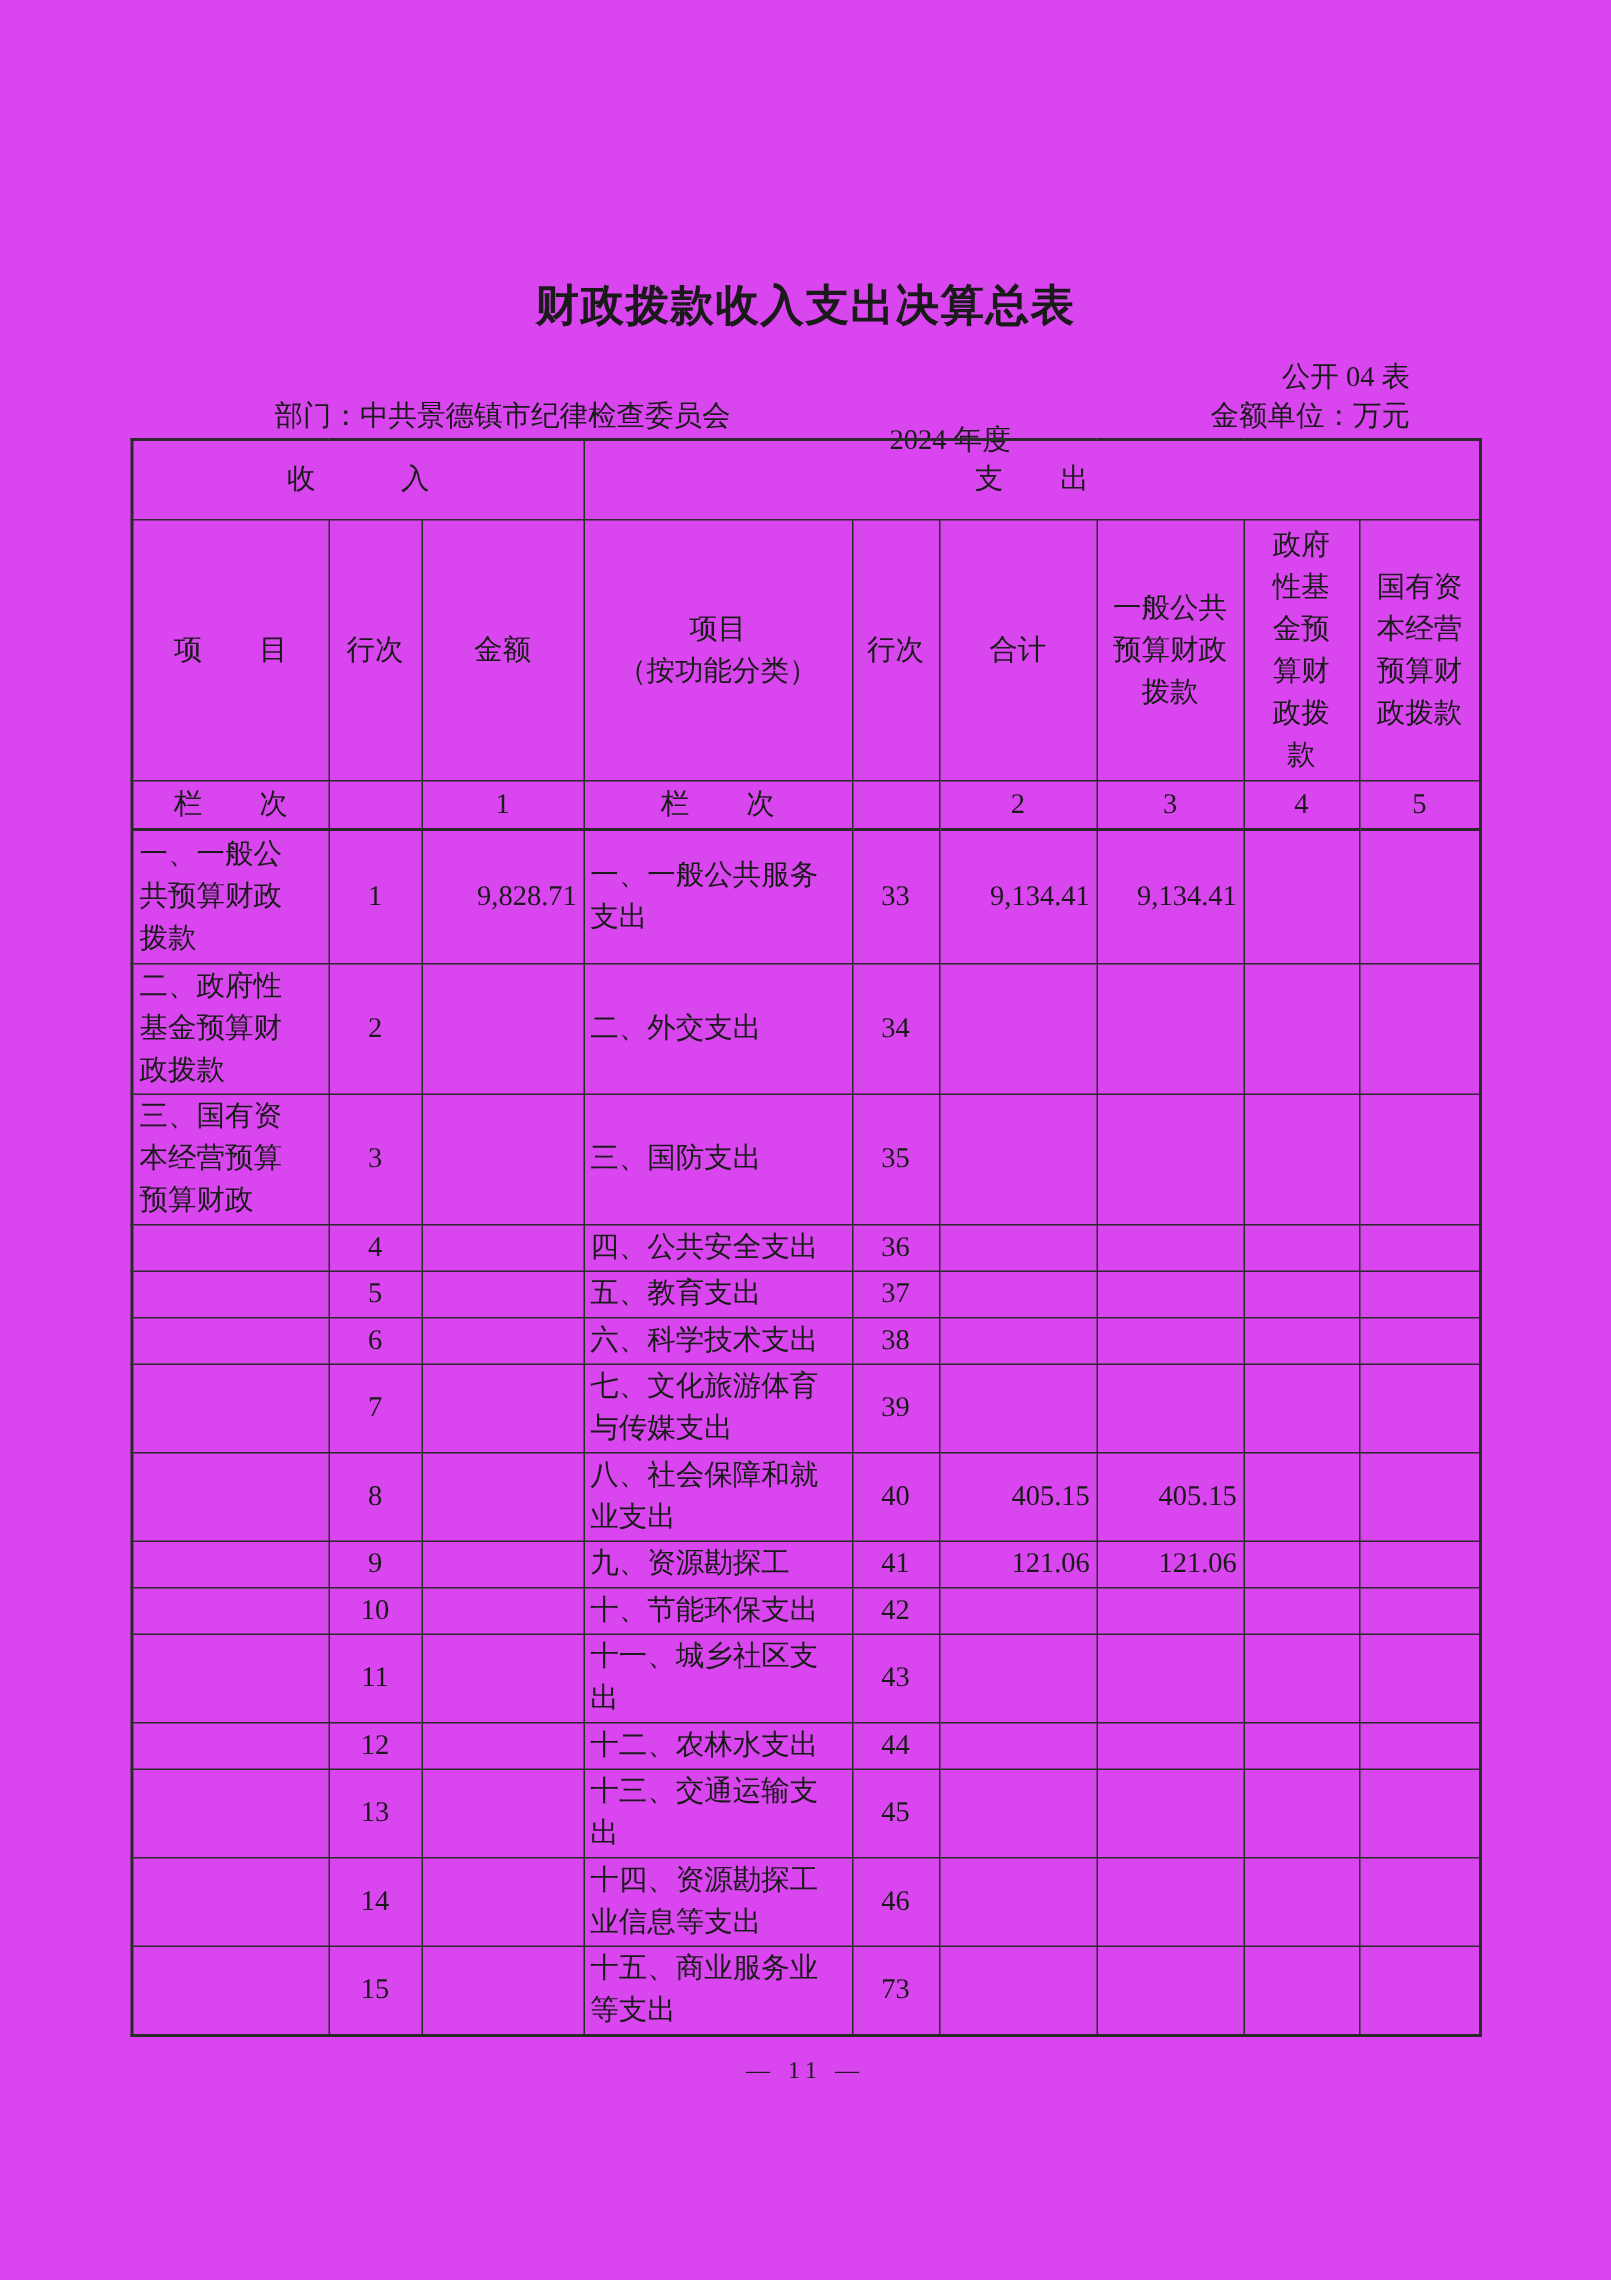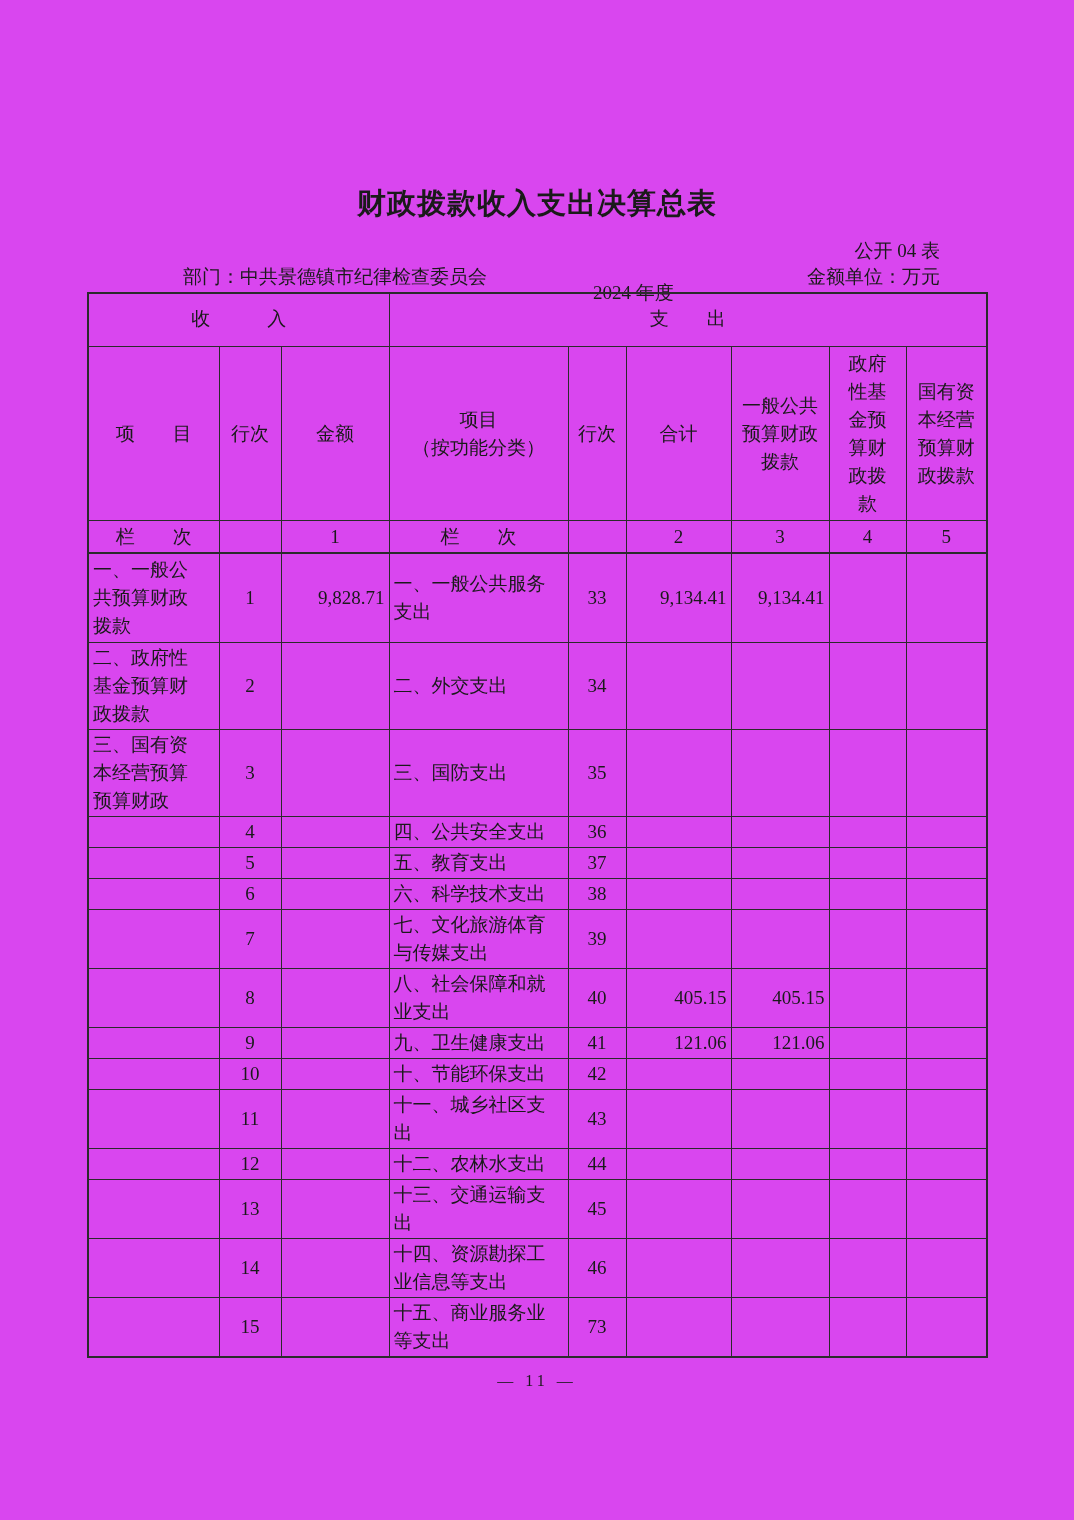--- a/index.html
+++ b/index.html
@@ -213,21 +213,21 @@
           <td class="c-num">40</td>
           <td class="c-amt">405.15</td>
           <td class="c-amt">405.15</td>
           <td class="c-amt"></td>
           <td class="c-amt"></td>
         </tr>
         <tr style="height: 31px;">
           <td class="c-item"></td>
           <td class="c-num">9</td>
           <td class="c-amt"></td>
-          <td class="c-item">九、卫生健康支出</td>
+          <td class="c-item">九、资源勘探工</td>
           <td class="c-num">41</td>
           <td class="c-amt">121.06</td>
           <td class="c-amt">121.06</td>
           <td class="c-amt"></td>
           <td class="c-amt"></td>
         </tr>
         <tr style="height: 30px;">
           <td class="c-item"></td>
           <td class="c-num">10</td>
           <td class="c-amt"></td>

